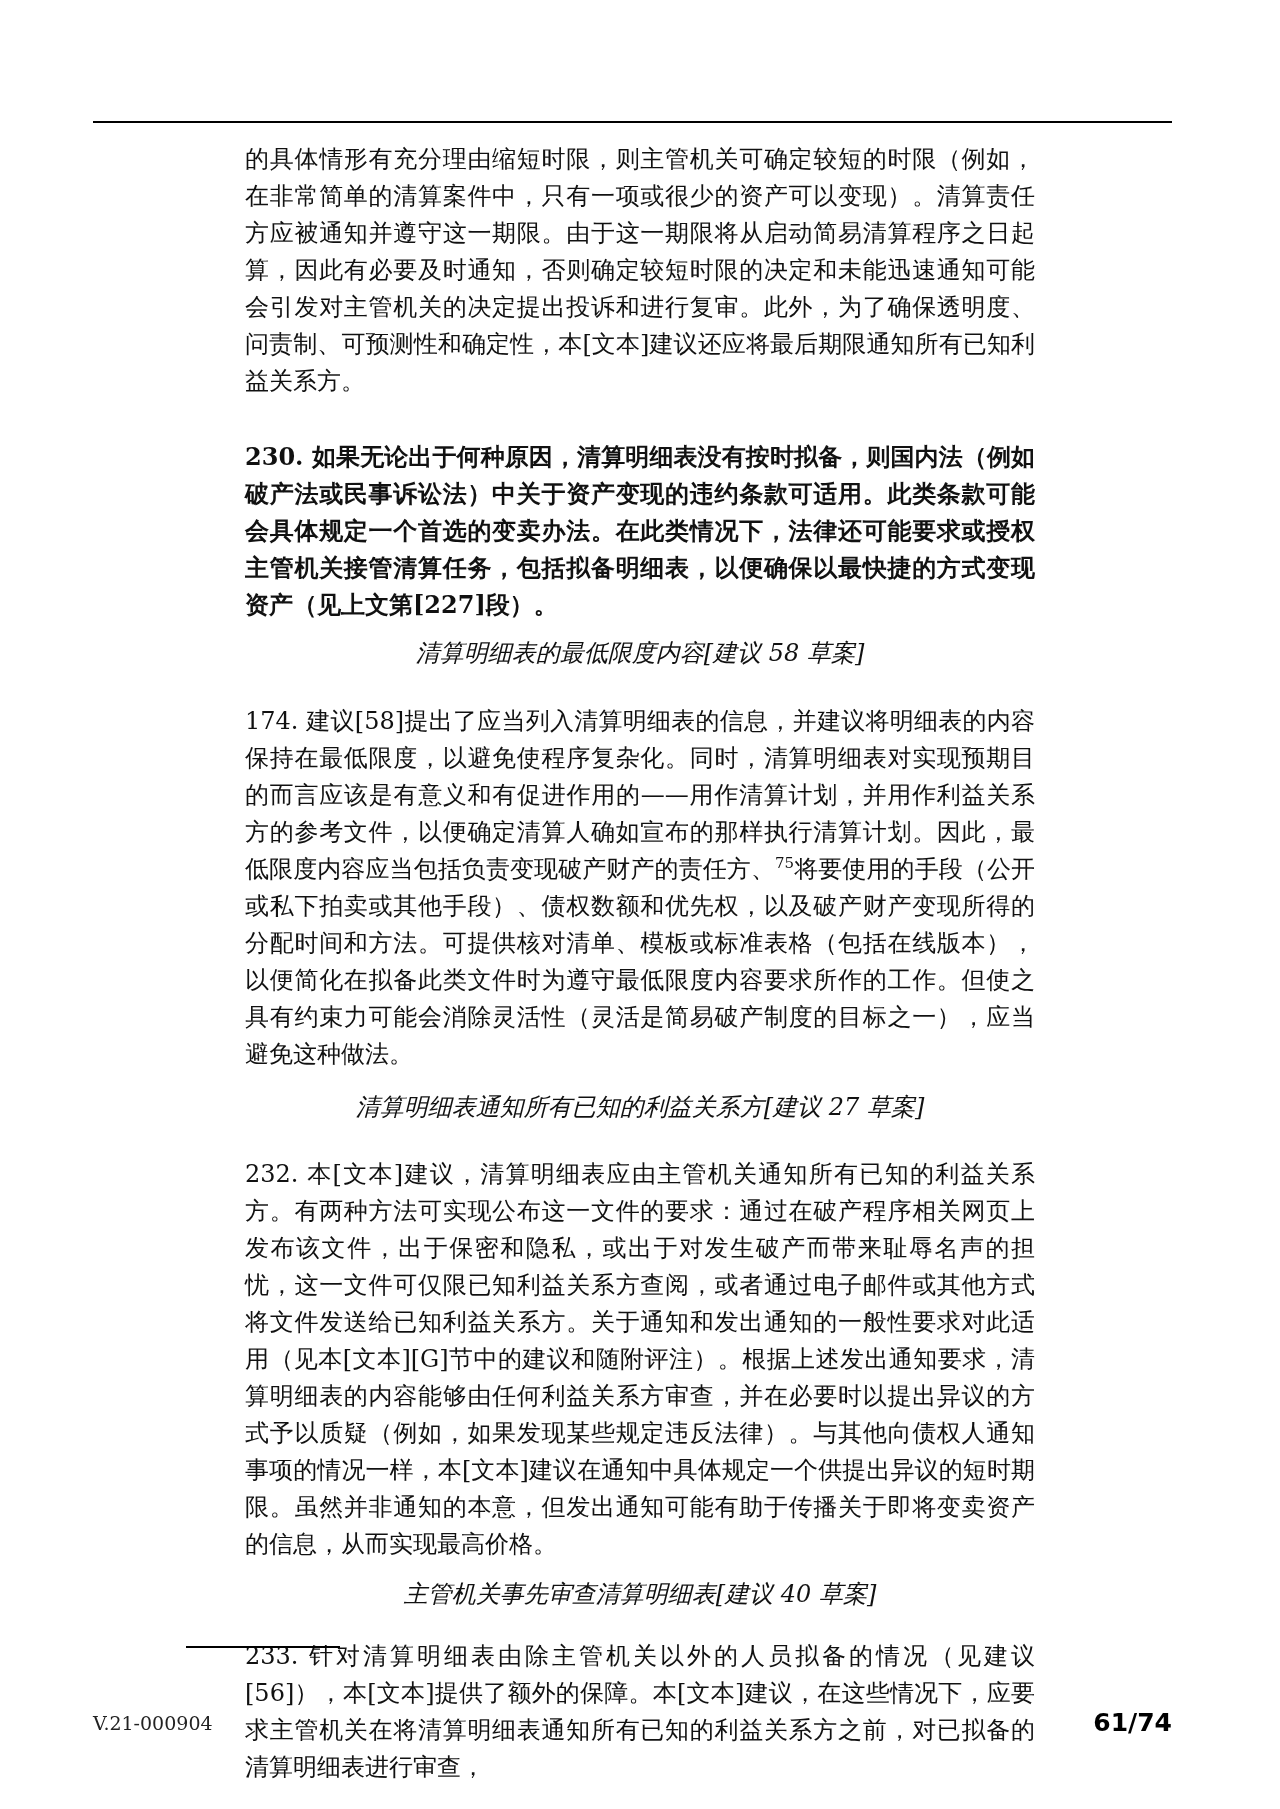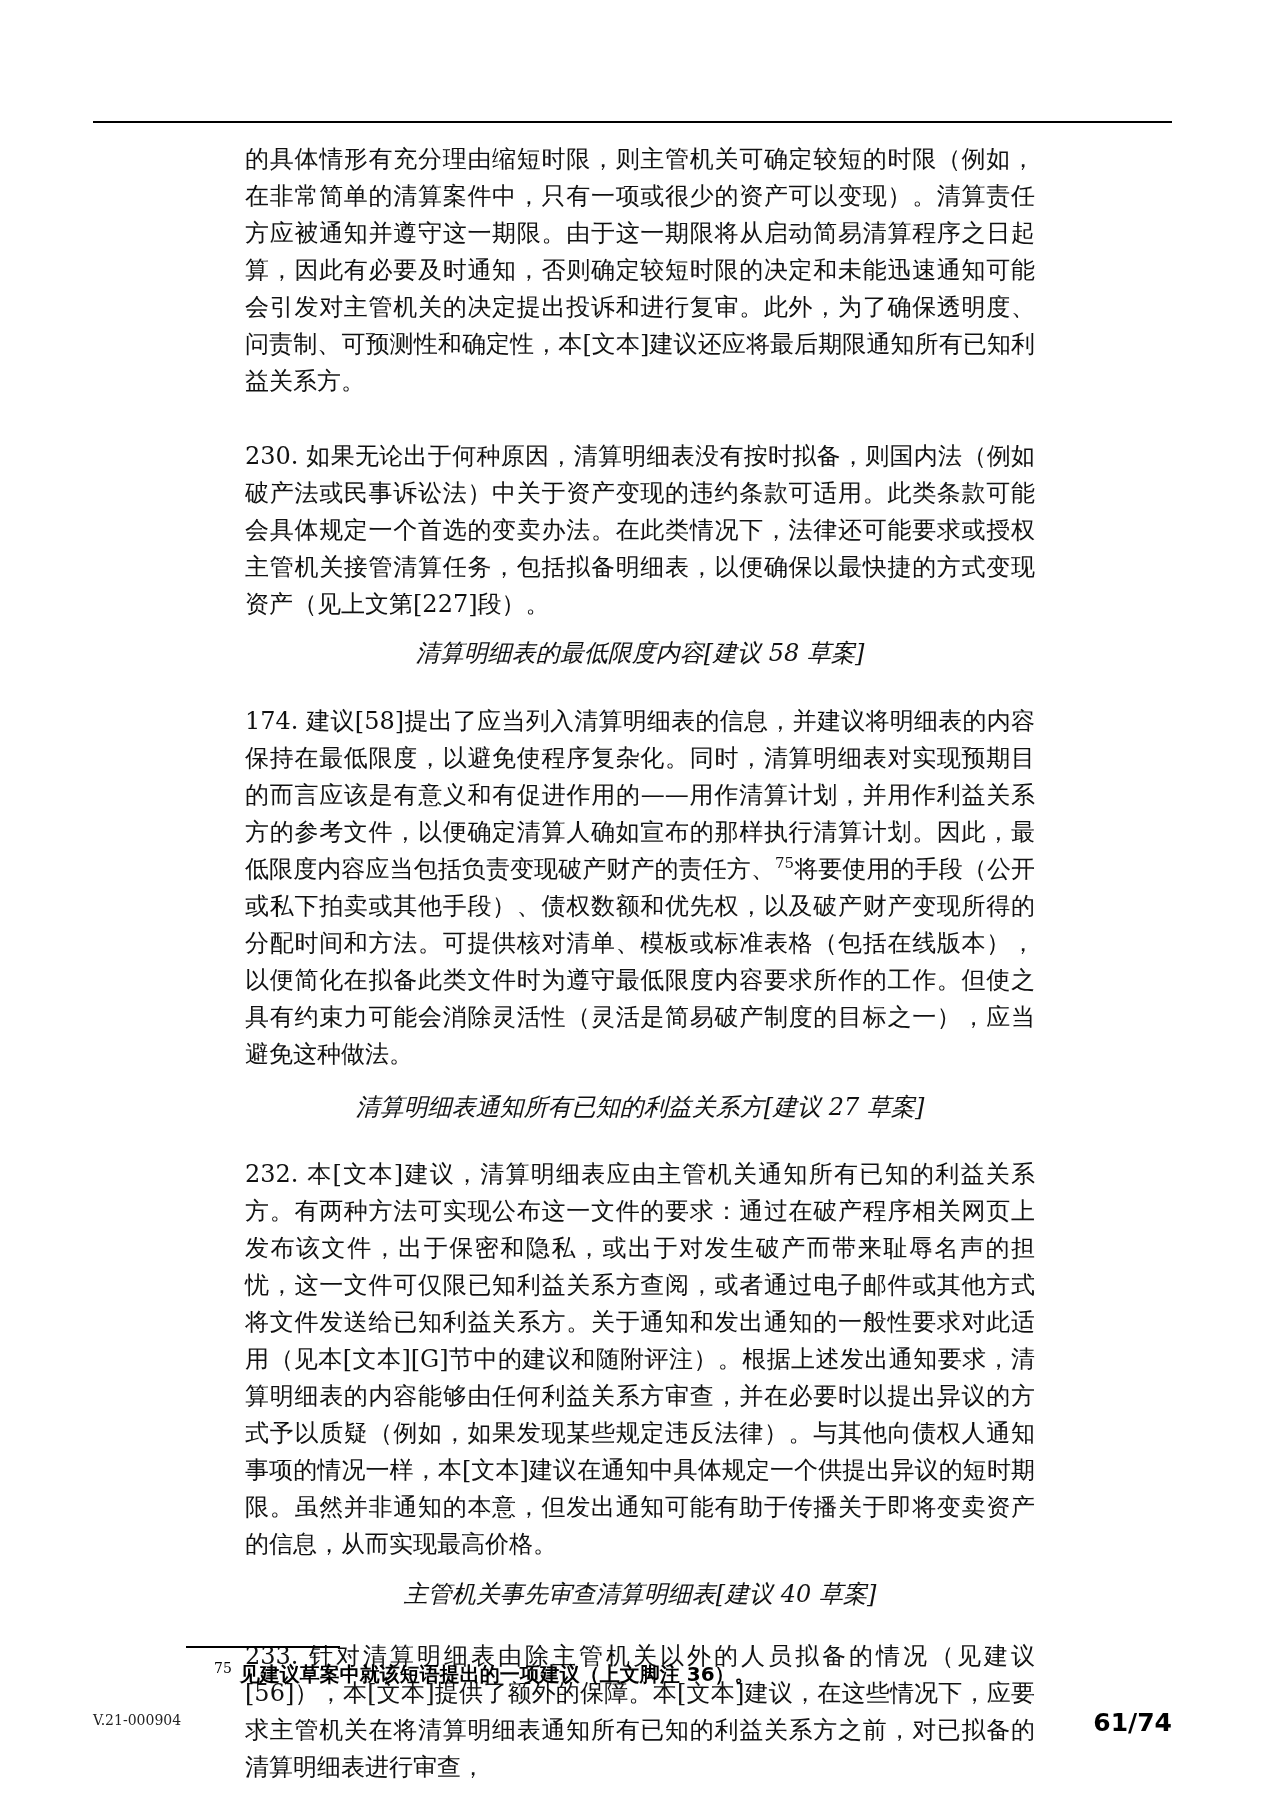--- a/index.html
+++ b/index.html
@@ -43,21 +43,21 @@
     width: 790px;
     font-size: 24px;
     line-height: 37px;
     text-align: justify;
     text-justify: inter-ideograph;
   }
   .content p {
     margin: 0;
     padding: 0;
   }
-  .para-230 { margin-top: 38px !important; }
+  .para-230 { margin-top: 38px !important; font-weight: bold; }
   .heading-58 { margin-top: 12px !important; }
   .para-231 { margin-top: 31px !important; }
   .heading-59 { margin-top: 16px !important; }
   .para-232 { margin-top: 30px !important; }
   .heading-60 { margin-top: 13px !important; }
   .para-233 { margin-top: 25px !important; }
   .section-heading {
     font-style: italic;
     text-align: center;
   }
@@ -91,21 +91,21 @@
     font-size: 14px;
     vertical-align: super;
     line-height: 0;
     margin-right: 8px;
   }
   .footer-job {
     position: absolute;
     top: 1712px;
     left: 93px;
     font-family: "DejaVu Serif", "Liberation Serif", serif;
-    font-size: 14px;
+    font-size: 19px;
     color: #222222;
   }
   .footer-page {
     position: absolute;
     top: 1708px;
     left: 93px;
     width: 1079px;
     text-align: right;
     font-family: "DejaVu Sans", "Liberation Sans", sans-serif;
     font-weight: bold;
@@ -136,19 +136,18 @@
     <p class="para-232">232. 本[文本]建议，清算明细表应由主管机关通知所有已知的利益关系方。有两种方法可实现公布这一文件的要求：通过在破产程序相关网页上发布该文件，出于保密和隐私，或出于对发生破产而带来耻辱名声的担忧，这一文件可仅限已知利益关系方查阅，或者通过电子邮件或其他方式将文件发送给已知利益关系方。关于通知和发出通知的一般性要求对此适用（见本[文本][G]节中的建议和随附评注）。根据上述发出通知要求，清算明细表的内容能够由任何利益关系方审查，并在必要时以提出异议的方式予以质疑（例如，如果发现某些规定违反法律）。与其他向债权人通知事项的情况一样，本[文本]建议在通知中具体规定一个供提出异议的短时期限。虽然并非通知的本意，但发出通知可能有助于传播关于即将变卖资产的信息，从而实现最高价格。</p>
 
     <p class="section-heading heading-60">主管机关事先审查清算明细表[建议 40 草案]</p>
 
     <p class="para-233">233. 针对清算明细表由除主管机关以外的人员拟备的情况（见建议[56]），本[文本]提供了额外的保障。本[文本]建议，在这些情况下，应要求主管机关在将清算明细表通知所有已知的利益关系方之前，对已拟备的清算明细表进行审查，</p>
 
   </div>
 
   <div class="footnote-separator"></div>
 
-  <div class="footnote"><span class="fn-num">75</span><span>见建议草案中就该短语提出的一项建议（上文脚注 36）。</span></div>
 
   <div class="footer-job">V.21-000904</div>
 
   <div class="footer-page">61/74</div>
 
 </div>
 
 </body></html>

